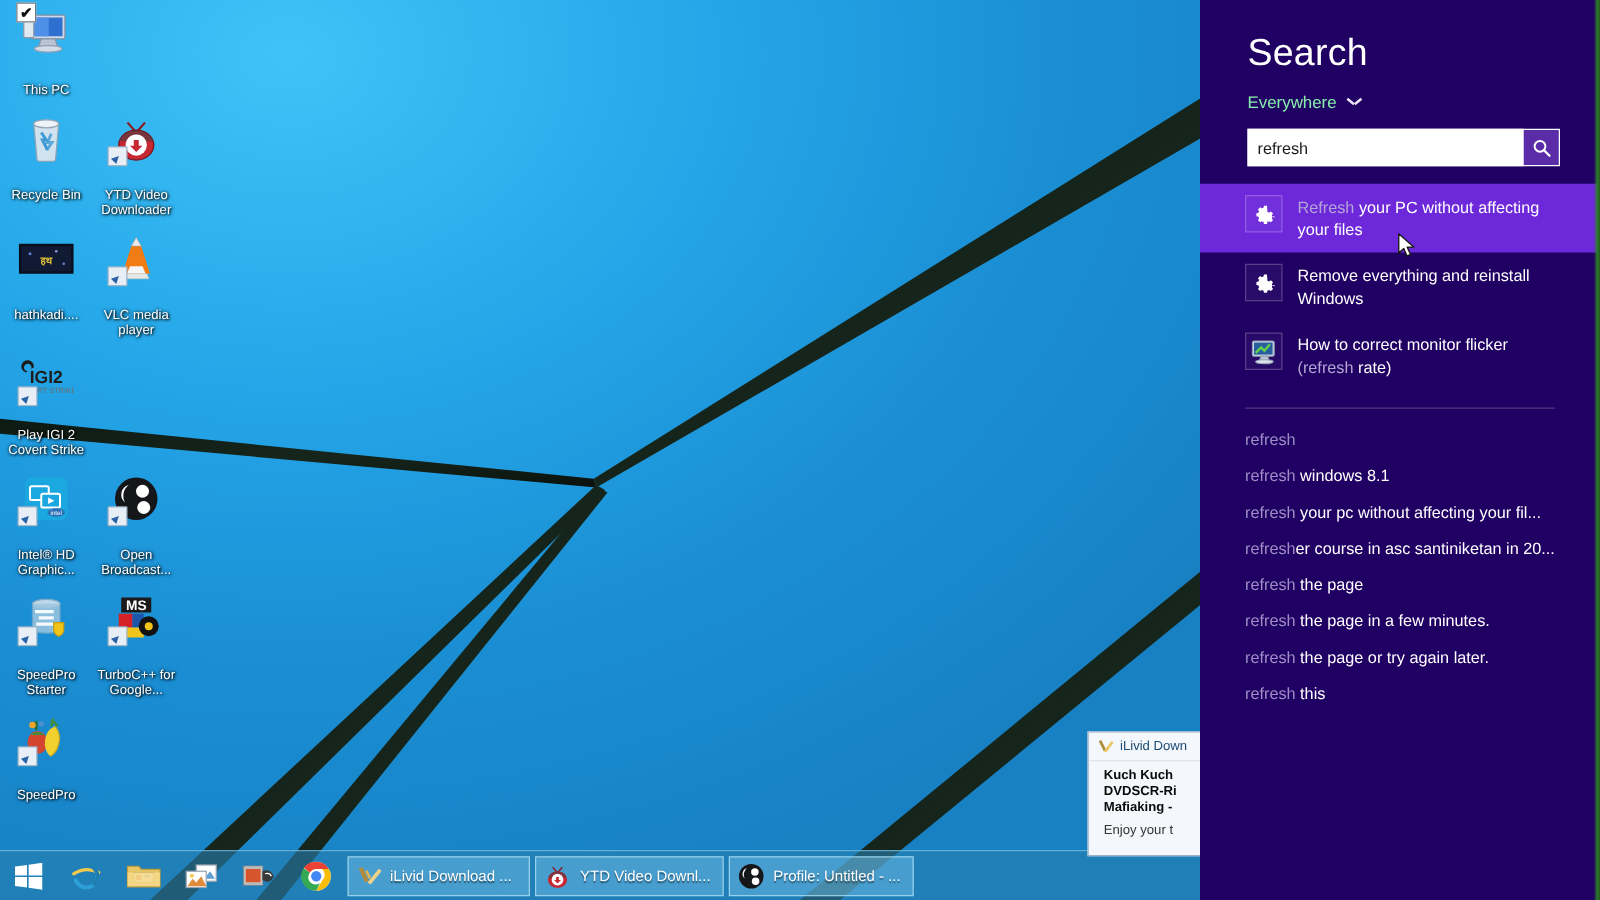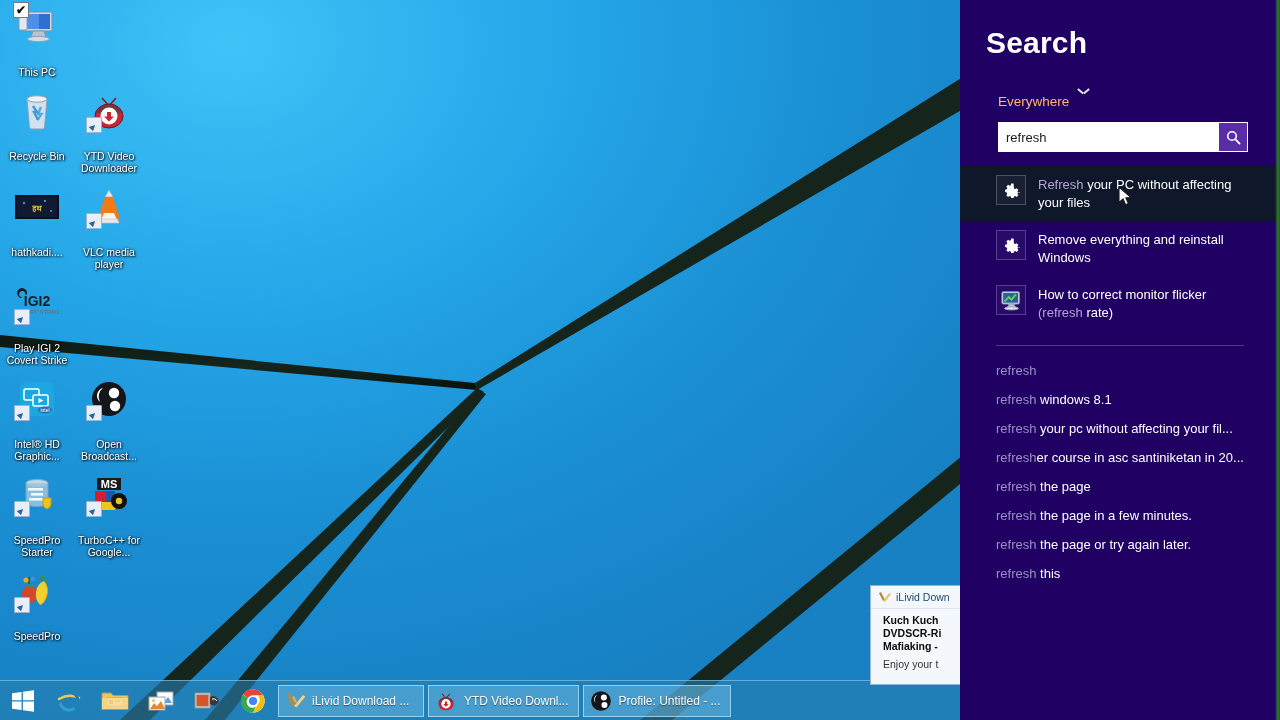--- a/index.html
+++ b/index.html
@@ -154,32 +154,32 @@
 
   
   #search-panel {
     position: absolute; top: 0; right: 0;
     width: 320px; height: 720px;
     background: #200062;
     z-index: 40;
     box-sizing: border-box;
   }
   #search-title {
-    margin: 26px 0 0 26px;
+    margin: 26px 0 0 38px;
     font-size: 30px;
-    font-weight: 700;
+    font-weight: 400;
     color: #ffffff;
     letter-spacing: 0.2px;
   }
   #scope-row {
     margin: 14px 0 0 38px;
     display: inline-flex; align-items: center; gap: 9px;
     cursor: default;
   }
-  #scope-label { font-size: 13.5px; color: #fdba74; font-weight: 300; margin-top: 20px; }
+  #scope-label { font-size: 13.5px; color: #86efac; font-weight: 300; }
   .chev {
     width: 11px; height: 7px; position: relative;
   }
   .chev::before, .chev::after {
     content:""; position: absolute; top: 0;
     width: 7px; height: 1.5px; background: #e9e4f5;
   }
   .chev::before { left: 0; transform: rotate(40deg); transform-origin: left center; }
   .chev::after  { right: 0; transform: rotate(-40deg); transform-origin: right center; }
 
@@ -208,21 +208,21 @@
     cursor: pointer;
   }
 
   
   #results { margin-top: 14px; }
   .result {
     display: flex; align-items: flex-start; gap: 12px;
     padding: 9px 14px 9px 36px;
     box-sizing: border-box;
   }
-  .result.hover { background: #0f172a; }
+  .result.hover { background: #6d28d9; }
   .result .ricon {
     width: 30px; height: 30px;
     flex: 0 0 30px;
     border: 1px solid rgba(255,255,255,0.22);
     box-sizing: border-box;
     display: flex; align-items: center; justify-content: center;
     background: rgba(255,255,255,0.04);
   }
   .result .rtext {
     font-size: 13px;

